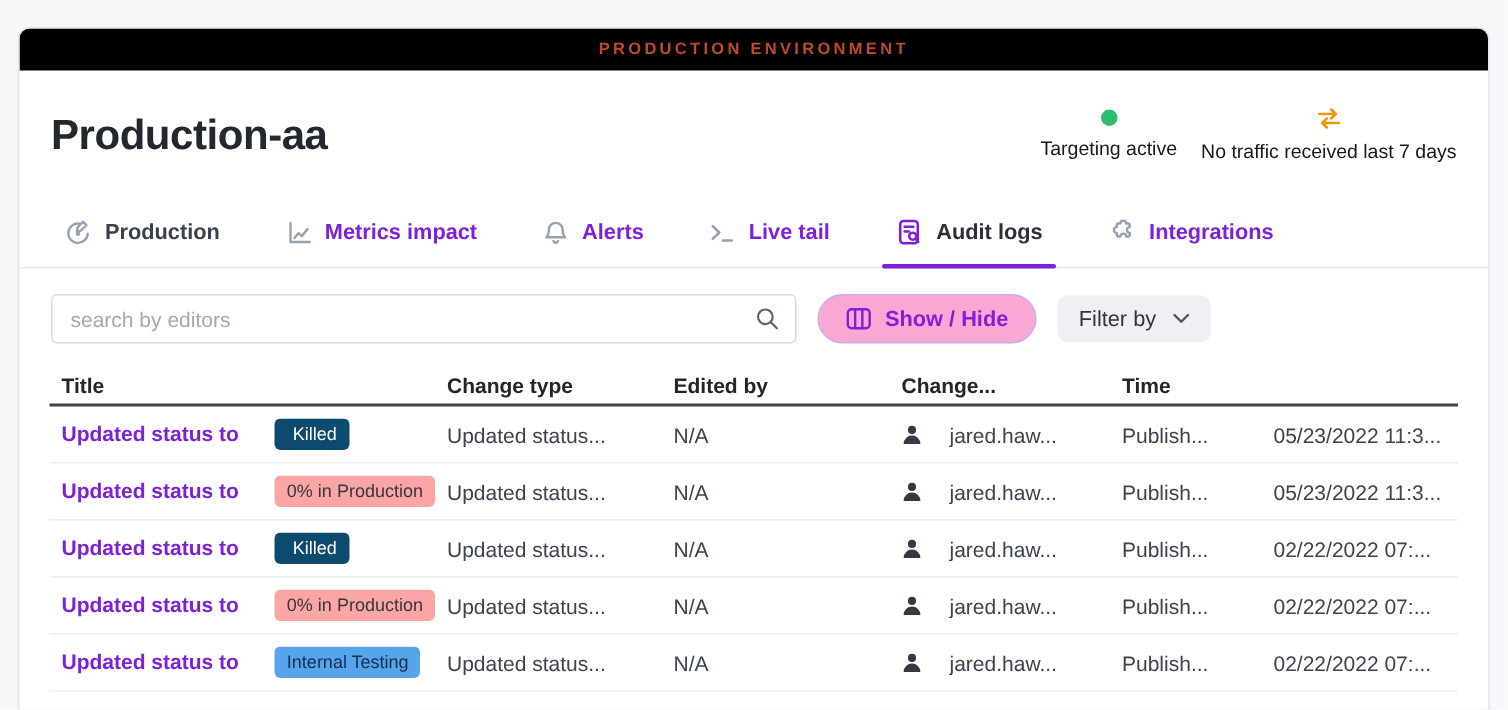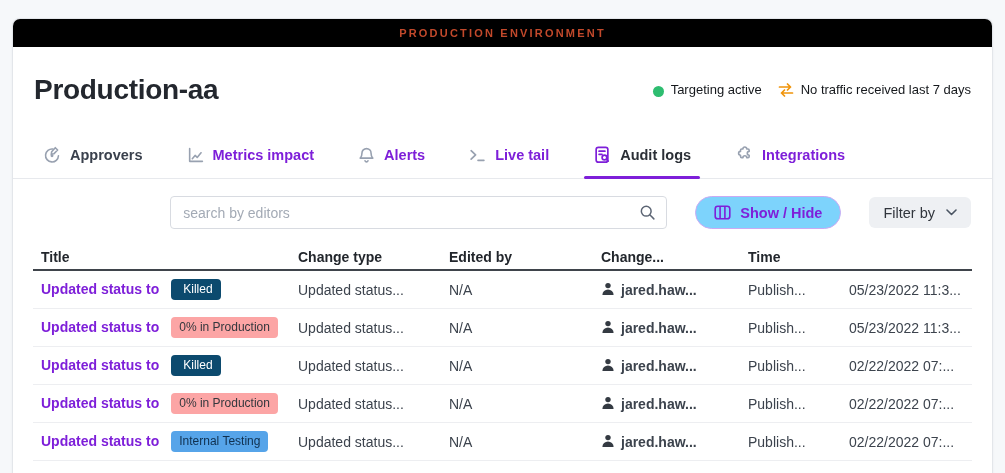--- a/index.html
+++ b/index.html
@@ -24,51 +24,51 @@
   }
   .banner span {
     color:#c2492b; font-size:11px; font-weight:700; letter-spacing:2.2px;
   }
   
   .header-row {
     height:85px; padding:0 21px; display:flex; align-items:center; justify-content:space-between;
   }
   .page-title { font-size:28px; font-weight:700; color:#23272e; letter-spacing:-.3px; }
   .status-group { display:flex; align-items:center; gap:16px; }
-  .status { display:flex; align-items:flex-end; gap:7px; font-size:13px; color:#15181c; }
+  .status { display:flex; align-items:center; gap:7px; font-size:13px; color:#15181c;flex-direction:column; }
   .dot { width:11px; height:11px; border-radius:50%; background:#2ebd70; display:inline-block; }
   
   .tabs {
     display:flex; align-items:stretch; gap:44px; padding:0 30px;
     border-bottom:1px solid #e7e9ed; height:47px;
   }
   .tab { display:flex; align-items:center; gap:9px; position:relative; cursor:pointer; }
   .tab .tlabel { font-size:14.5px; font-weight:700; }
   .tab.purple .tlabel { color:#7e1fd9; }
   .tab.default .tlabel { color:#3a414d; }
   .tab.active .tlabel { color:#2b2f36; }
   .tab .ticon { display:flex; align-items:center; }
   .tab .ticon svg { stroke:#98a1b0; }
   .tab.active .ticon svg { stroke:#7e1fd9; }
   .tab.active::after {
     content:""; position:absolute; left:-9px; right:-9px; bottom:-1px; height:3px;
     background:#7e1fd9; border-radius:2px;
   }
   
-  .toolbar { display:flex; align-items:center; padding:17px 21px 15px; gap:28px;justify-content:flex-end; }
+  .toolbar { display:flex; align-items:center; padding:17px 21px 15px; gap:14px; }
   .search { position:relative; width:497px; }
   .search input {
     width:100%; height:33px; border:1px solid #d8dbe1; border-radius:4px;
     padding:0 36px 0 12px; font-size:14px; color:#2c3138; outline:none;
     font-family:"Liberation Sans", sans-serif;
   }
   .search input::placeholder { color:#a3aab5; }
   .search .mag { position:absolute; right:11px; top:8px; }
   .btn-showhide {
-    height:33px; padding:0 18px; border-radius:17px; background:#7dd3fc;
+    height:33px; padding:0 18px; border-radius:17px; background:#f9a8d4;
     border:1.5px solid #cba9f3; color:#7e1fd9; font-weight:700; font-size:14.5px;
     display:flex; align-items:center; gap:9px; cursor:pointer;
     font-family:"Liberation Sans", sans-serif;
   }
   .btn-filter {
     height:31px; padding:0 14px; border:none; border-radius:6px; background:#eef0f3;
     color:#31353c; font-size:14.5px; display:flex; align-items:center; gap:11px; cursor:pointer;
     font-family:"Liberation Sans", sans-serif;
   }
   
@@ -77,29 +77,29 @@
     display:grid;
     grid-template-columns:265px 151px 152px 147px 101px 125px;
     align-items:center;
   }
   .thead {
     height:27px; border-bottom:2px solid #3f444b;
     font-size:14px; font-weight:700; color:#22262c;
   }
   .thead .hcell:first-child, .trow .cell:first-child { padding-left:8px; }
   .trow { height:38px; border-bottom:1px solid #edeef1; font-size:14px; color:#3c434d; cursor:pointer; }
-  .title-cell { display:flex; align-items:center; gap:12px; }
+  .title-cell { display:flex; align-items:center; gap:24px; }
   .row-link { color:#7e1fd9; font-weight:700; text-decoration:none; white-space:nowrap; }
   .badge {
     font-size:12px; padding:3px 8px; border-radius:4px; white-space:nowrap; line-height:1.2;
   }
   .badge.red  { background:#0c4a6e; color:#ffffff;padding-left:12px; }
   .badge.gray { background:#fca5a5; color:#33373d; }
   .badge.blue { background:#56a4e9; color:#10304f; }
-  .edited { display:flex; align-items:flex-start; gap:6px;font-weight:bold; }
+  .edited { display:flex; align-items:center; gap:18px; }
   .cell { white-space:nowrap; overflow:hidden; }
 </style>
 </head>
 <body>
 
 <div class="card">
 
   <div class="banner">
     <span>PRODUCTION ENVIRONMENT</span>
   </div>
@@ -125,21 +125,21 @@
 
   <div class="tabs">
     <div class="tab default">
       <span class="ticon">
         <svg width="18" height="18" viewBox="0 0 17 17" fill="none" stroke-width="1.5" stroke-linecap="round" stroke-linejoin="round">
           <path d="M14.6 9.2 a6.1 6.1 0 1 1 -5.3-6.3"></path>
           <circle cx="8.5" cy="9.3" r="1.4" fill="#98a1b0" stroke="none"></circle>
           <path d="M11.6 1.6 l2.2 2.2 -3.6 3.6 -2.4 .4 .4 -2.4 z"></path>
         </svg>
       </span>
-      <span class="tlabel">Approvers</span>
+      <span class="tlabel">Production</span>
     </div>
     <div class="tab purple">
       <span class="ticon">
         <svg width="17" height="17" viewBox="0 0 16 16" fill="none" stroke-width="1.5" stroke-linecap="round" stroke-linejoin="round">
           <path d="M2.5 1.5 v12 h12"></path>
           <path d="M5 11 l2.6-3.1 2 1.9 3.6-4.4"></path>
         </svg>
       </span>
       <span class="tlabel">Metrics impact</span>
     </div>

